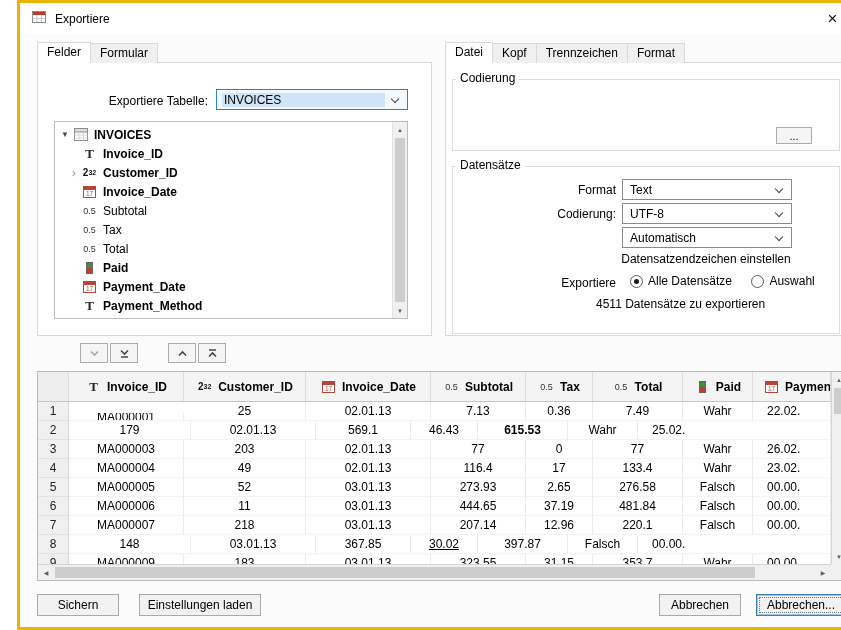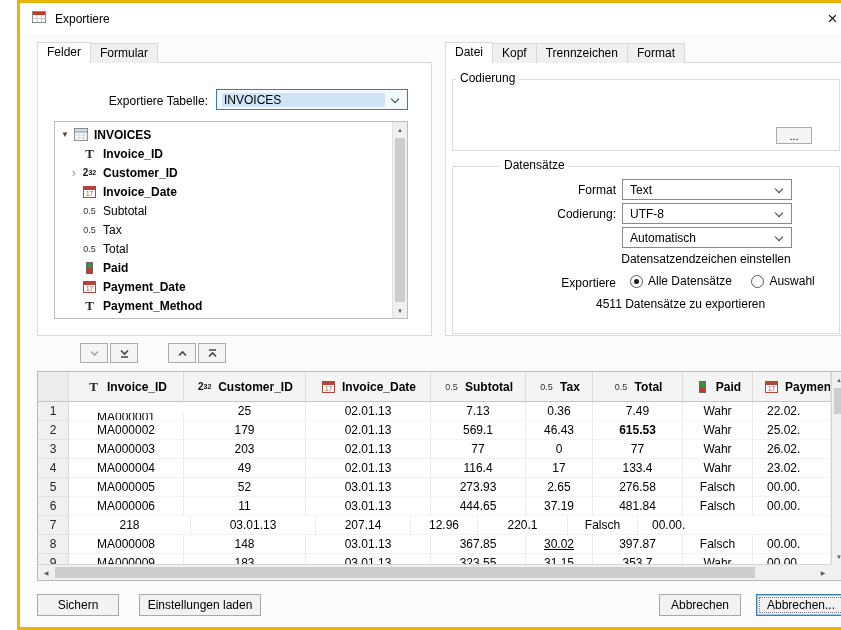--- a/index.html
+++ b/index.html
@@ -59,21 +59,21 @@
   .move-btns { position:absolute; left:60px; top:340px; }
   .mbtn { position:absolute; width:28px; height:20px; background:#f5f5f5; border:1px solid #ababab; display:flex; align-items:center; justify-content:center; cursor:pointer; }
   .mbtn:nth-child(1){ left:0; } .mbtn:nth-child(2){ left:30px; } .mbtn:nth-child(3){ left:88px; } .mbtn:nth-child(4){ left:118px; }
 
   
   .gbox { position:absolute; border:1px solid #dcdcdc; }
   #box-dokument { left:6px; top:16px; width:388px; height:72px; }
   #box-datensaetze { left:6px; top:103px; width:388px; height:168px; }
   .legend { position:absolute; background:#fff; padding:0 4px; z-index:2; }
   #leg-dokument { left:10px; top:8px; }
-  #leg-datensaetze { left:10px; top:95px;margin-left:44px; }
+  #leg-datensaetze { left:10px; top:95px; }
   .browse { position:absolute; left:330px; top:64px; width:36px; height:17px; background:#f5f5f5; border:1px solid #ababab; font-size:11px; line-height:10px; cursor:pointer; }
   .rlabel { position:absolute; left:14px; width:156px; text-align:right; }
   #lab-format { top:120px; } #lab-enc { top:144px; } #lab-plat { top:168px; } #lab-export { top:213px; }
   #combo-format { left:176px; top:116px; width:170px; }
   #combo-enc   { left:176px; top:140px; width:170px; }
   #combo-plat  { left:176px; top:164px; width:170px; }
   #endzeichen { position:absolute; left:160px; top:189px; width:200px; text-align:center; cursor:pointer; }
   #radios { position:absolute; left:176px; top:211px; white-space:nowrap;padding-left:8px; }
   .radio-item { margin-right:16px; cursor:pointer; }
   .radio { display:inline-block; width:13px; height:13px; border:1px solid #595959; border-radius:50%; background:#fff; vertical-align:-3px; margin-right:5px; position:relative; }
@@ -346,21 +346,20 @@
           <div class="gc" style="width: 122px;">25</div>
           <div class="gc" style="width: 125px;">02.01.13</div>
           <div class="gc" style="width: 95px;">7.13</div>
           <div class="gc" style="width: 67px;">0.36</div>
           <div class="gc" style="width: 90px;">7.49</div>
           <div class="gc" style="width: 70px;">Wahr</div>
           <div class="gc last" style="flex: 1 1 0%;">22.02.</div>
         </div>
         <div class="grow">
           <div class="gc rn" style="width: 31px;">2</div>
-          <div class="gc" style="width: 115px;">MA000002</div>
           <div class="gc" style="width: 122px;">179</div>
           <div class="gc" style="width: 125px;">02.01.13</div>
           <div class="gc" style="width: 95px;">569.1</div>
           <div class="gc" style="width: 67px;">46.43</div>
           <div class="gc" style="width: 90px; font-weight: bold;">615.53</div>
           <div class="gc" style="width: 70px;">Wahr</div>
           <div class="gc last" style="flex: 1 1 0%;">25.02.</div>
         </div>
         <div class="grow">
           <div class="gc rn" style="width: 31px;">3</div>
@@ -401,31 +400,31 @@
           <div class="gc" style="width: 122px;">11</div>
           <div class="gc" style="width: 125px;">03.01.13</div>
           <div class="gc" style="width: 95px;">444.65</div>
           <div class="gc" style="width: 67px;">37.19</div>
           <div class="gc" style="width: 90px;">481.84</div>
           <div class="gc" style="width: 70px;">Falsch</div>
           <div class="gc last" style="flex: 1 1 0%;">00.00.</div>
         </div>
         <div class="grow">
           <div class="gc rn" style="width: 31px;">7</div>
+          <div class="gc" style="width: 115px;">MA000007</div>
           <div class="gc" style="width: 122px;">218</div>
           <div class="gc" style="width: 125px;">03.01.13</div>
           <div class="gc" style="width: 95px;">207.14</div>
           <div class="gc" style="width: 67px;">12.96</div>
           <div class="gc" style="width: 90px;">220.1</div>
           <div class="gc" style="width: 70px;">Falsch</div>
           <div class="gc last" style="flex: 1 1 0%;">00.00.</div>
         </div>
         <div class="grow">
           <div class="gc rn" style="width: 31px;">8</div>
-          <div class="gc" style="width: 115px;">MA000008</div>
           <div class="gc" style="width: 122px;">148</div>
           <div class="gc" style="width: 125px;">03.01.13</div>
           <div class="gc" style="width: 95px;">367.85</div>
           <div class="gc" style="width: 67px; text-decoration: underline;">30.02</div>
           <div class="gc" style="width: 90px;">397.87</div>
           <div class="gc" style="width: 70px;">Falsch</div>
           <div class="gc last" style="flex: 1 1 0%;">00.00.</div>
         </div>
         <div class="grow">
           <div class="gc rn" style="width: 31px;">9</div>

